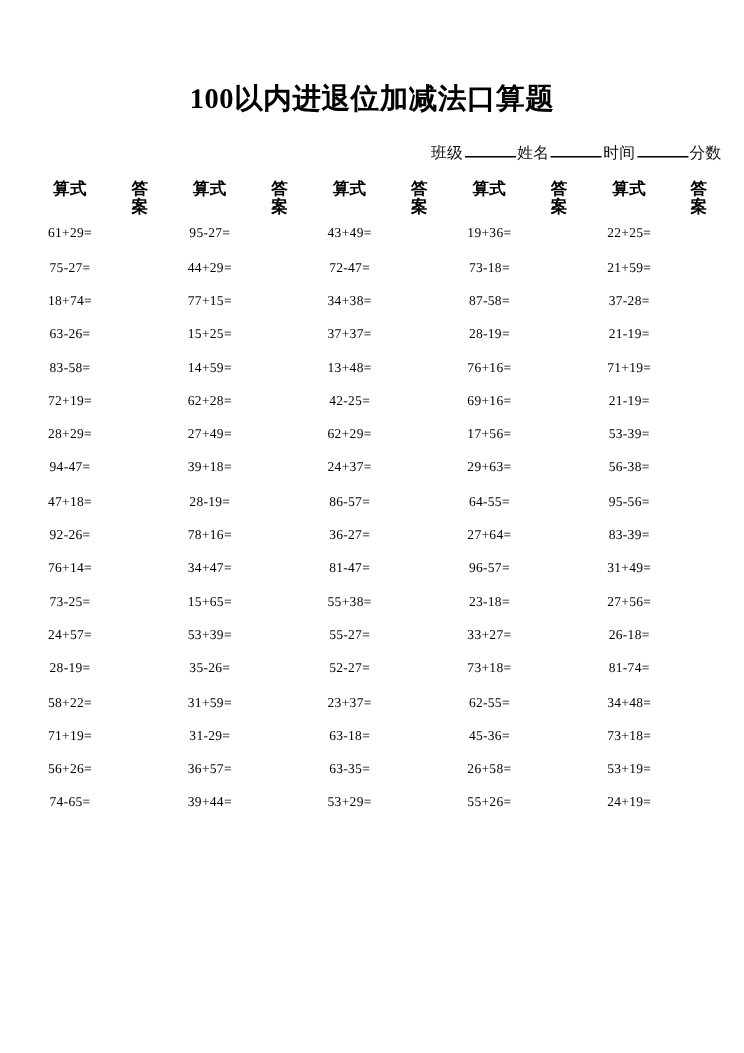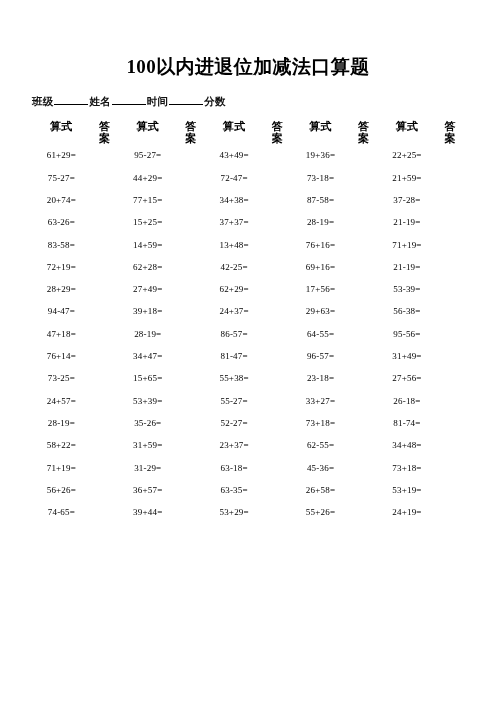--- a/index.html
+++ b/index.html
@@ -11,39 +11,39 @@
     width: 496px;
     height: 702px;
     font-family: "Liberation Serif", "DejaVu Serif", serif;
     color: #000000;
     overflow: hidden;
   }
   .page {
     width: 496px;
     height: 605px;
     box-sizing: border-box;
-    padding: 0 32px;
+    padding: 0 15px;
     position: relative;
     background: #ffffff;
   }
   .title {
     text-align: center;
     font-family: "Liberation Serif", "DejaVu Serif", serif;
     font-weight: bold;
     font-size: 19px;
     letter-spacing: 0.4px;
     margin: 0;
     padding-top: 57px;
     line-height: 1.1;
     color: #000;
   }
   .subtitle {
-    text-align: left;
+    text-align: right;
     font-size: 10.5px;
-    font-weight: bold;
+    font-weight: normal;
     margin: 0;
     padding-top: 17px;
     letter-spacing: 0.2px;
     white-space: nowrap;
     color: #111;
   }
   .subtitle .blank {
     display: inline-block;
     border-bottom: 1px solid #000;
     width: 34px;
@@ -161,21 +161,21 @@
           <td class="expr-cell">44+29=</td>
           <td class="ans-cell"></td>
           <td class="expr-cell">72-47=</td>
           <td class="ans-cell"></td>
           <td class="expr-cell">73-18=</td>
           <td class="ans-cell"></td>
           <td class="expr-cell">21+59=</td>
           <td class="ans-cell"></td>
         </tr>
         <tr>
-          <td class="expr-cell">20+74=</td>
+          <td class="expr-cell">18+74=</td>
           <td class="ans-cell"></td>
           <td class="expr-cell">77+15=</td>
           <td class="ans-cell"></td>
           <td class="expr-cell">34+38=</td>
           <td class="ans-cell"></td>
           <td class="expr-cell">87-58=</td>
           <td class="ans-cell"></td>
           <td class="expr-cell">37-28=</td>
           <td class="ans-cell"></td>
         </tr>
@@ -242,20 +242,32 @@
         <tr>
           <td class="expr-cell">47+18=</td>
           <td class="ans-cell"></td>
           <td class="expr-cell">28-19=</td>
           <td class="ans-cell"></td>
           <td class="expr-cell">86-57=</td>
           <td class="ans-cell"></td>
           <td class="expr-cell">64-55=</td>
           <td class="ans-cell"></td>
           <td class="expr-cell">95-56=</td>
+          <td class="ans-cell"></td>
+        </tr>
+        <tr>
+          <td class="expr-cell">92-26=</td>
+          <td class="ans-cell"></td>
+          <td class="expr-cell">78+16=</td>
+          <td class="ans-cell"></td>
+          <td class="expr-cell">36-27=</td>
+          <td class="ans-cell"></td>
+          <td class="expr-cell">27+64=</td>
+          <td class="ans-cell"></td>
+          <td class="expr-cell">83-39=</td>
           <td class="ans-cell"></td>
         </tr>
         <tr>
           <td class="expr-cell">76+14=</td>
           <td class="ans-cell"></td>
           <td class="expr-cell">34+47=</td>
           <td class="ans-cell"></td>
           <td class="expr-cell">81-47=</td>
           <td class="ans-cell"></td>
           <td class="expr-cell">96-57=</td>

